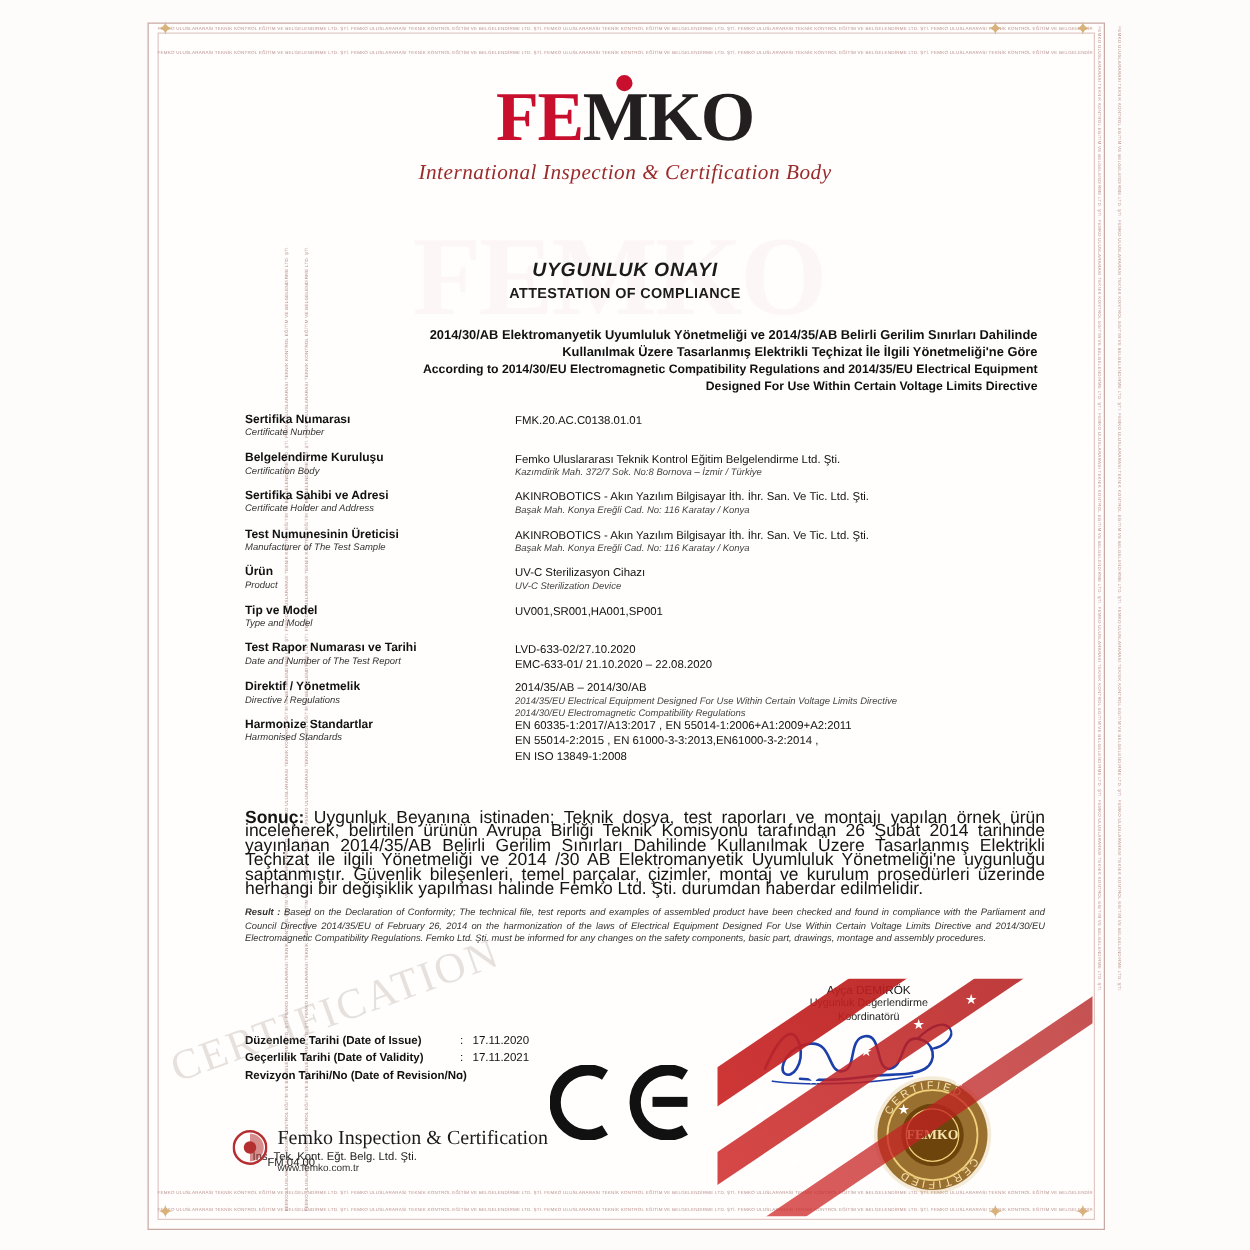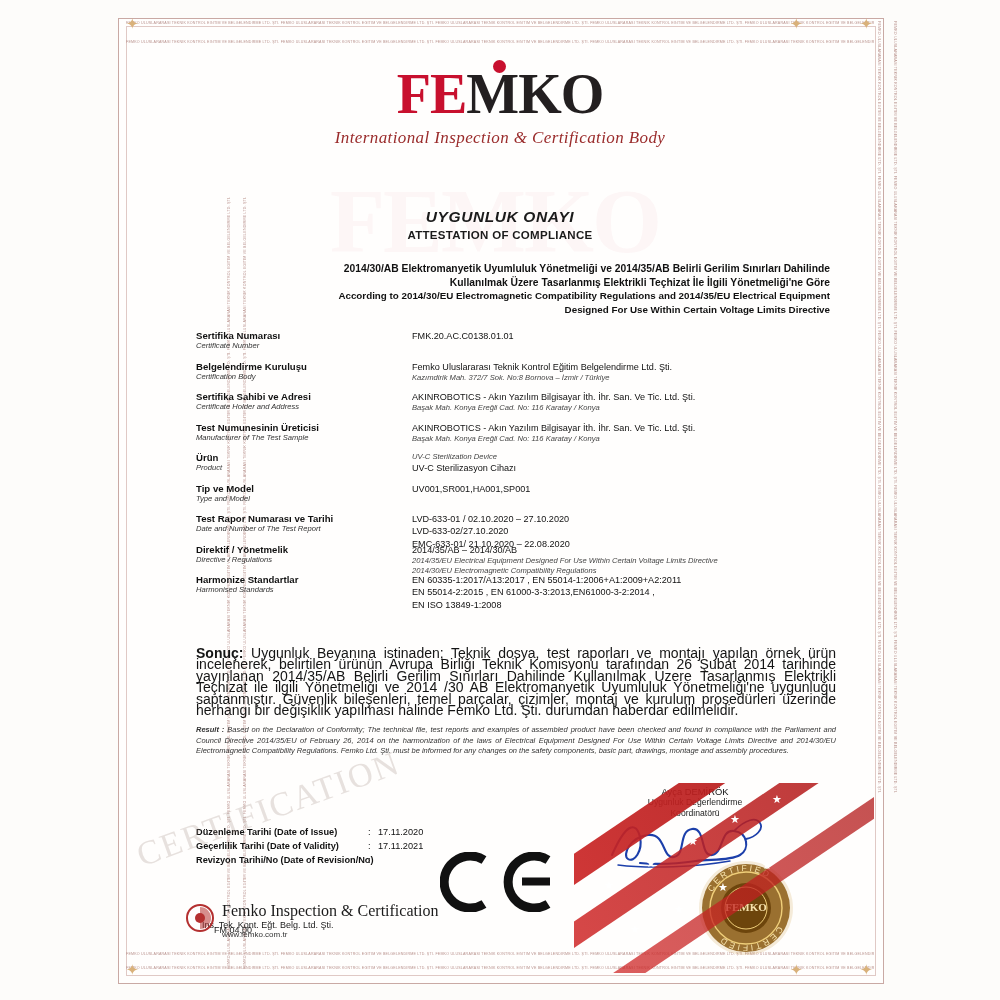--- a/index.html
+++ b/index.html
@@ -391,38 +391,37 @@
       <div class="val">
         <div class="val-line">AKINROBOTICS - Akın Yazılım Bilgisayar İth. İhr. San. Ve Tic. Ltd. Şti.</div>
         <div class="val-line small">Başak Mah. Konya Ereğli Cad. No: 116 Karatay / Konya</div>
       </div>
     </div>
 
     <div class="row">
       <div class="lbl-tr">Ürün</div>
       <div class="lbl-en">Product</div>
       <div class="val">
+        <div class="val-line">UV-C Sterilizasyon Cihazı</div>
         <div class="val-line small">UV-C Sterilization Device</div>
-        <div class="val-line">UV-C Sterilizasyon Cihazı</div>
       </div>
     </div>
 
     <div class="row">
       <div class="lbl-tr">Tip ve Model</div>
       <div class="lbl-en">Type and Model</div>
       <div class="val">
         <div class="val-line">UV001,SR001,HA001,SP001</div>
       </div>
     </div>
 
     <div class="row">
       <div class="lbl-tr">Test Rapor Numarası ve Tarihi</div>
       <div class="lbl-en">Date and Number of The Test Report</div>
       <div class="val">
-        <div class="val-line">LVD-633-01 / 02.10.2020 – 27.10.2020</div>
         <div class="val-line">LVD-633-02/27.10.2020</div>
         <div class="val-line">EMC-633-01/ 21.10.2020 – 22.08.2020</div>
       </div>
     </div>
 
     <div class="row">
       <div class="lbl-tr">Direktif / Yönetmelik</div>
       <div class="lbl-en">Directive / Regulations</div>
       <div class="val">
         <div class="val-line">2014/35/AB – 2014/30/AB</div>

